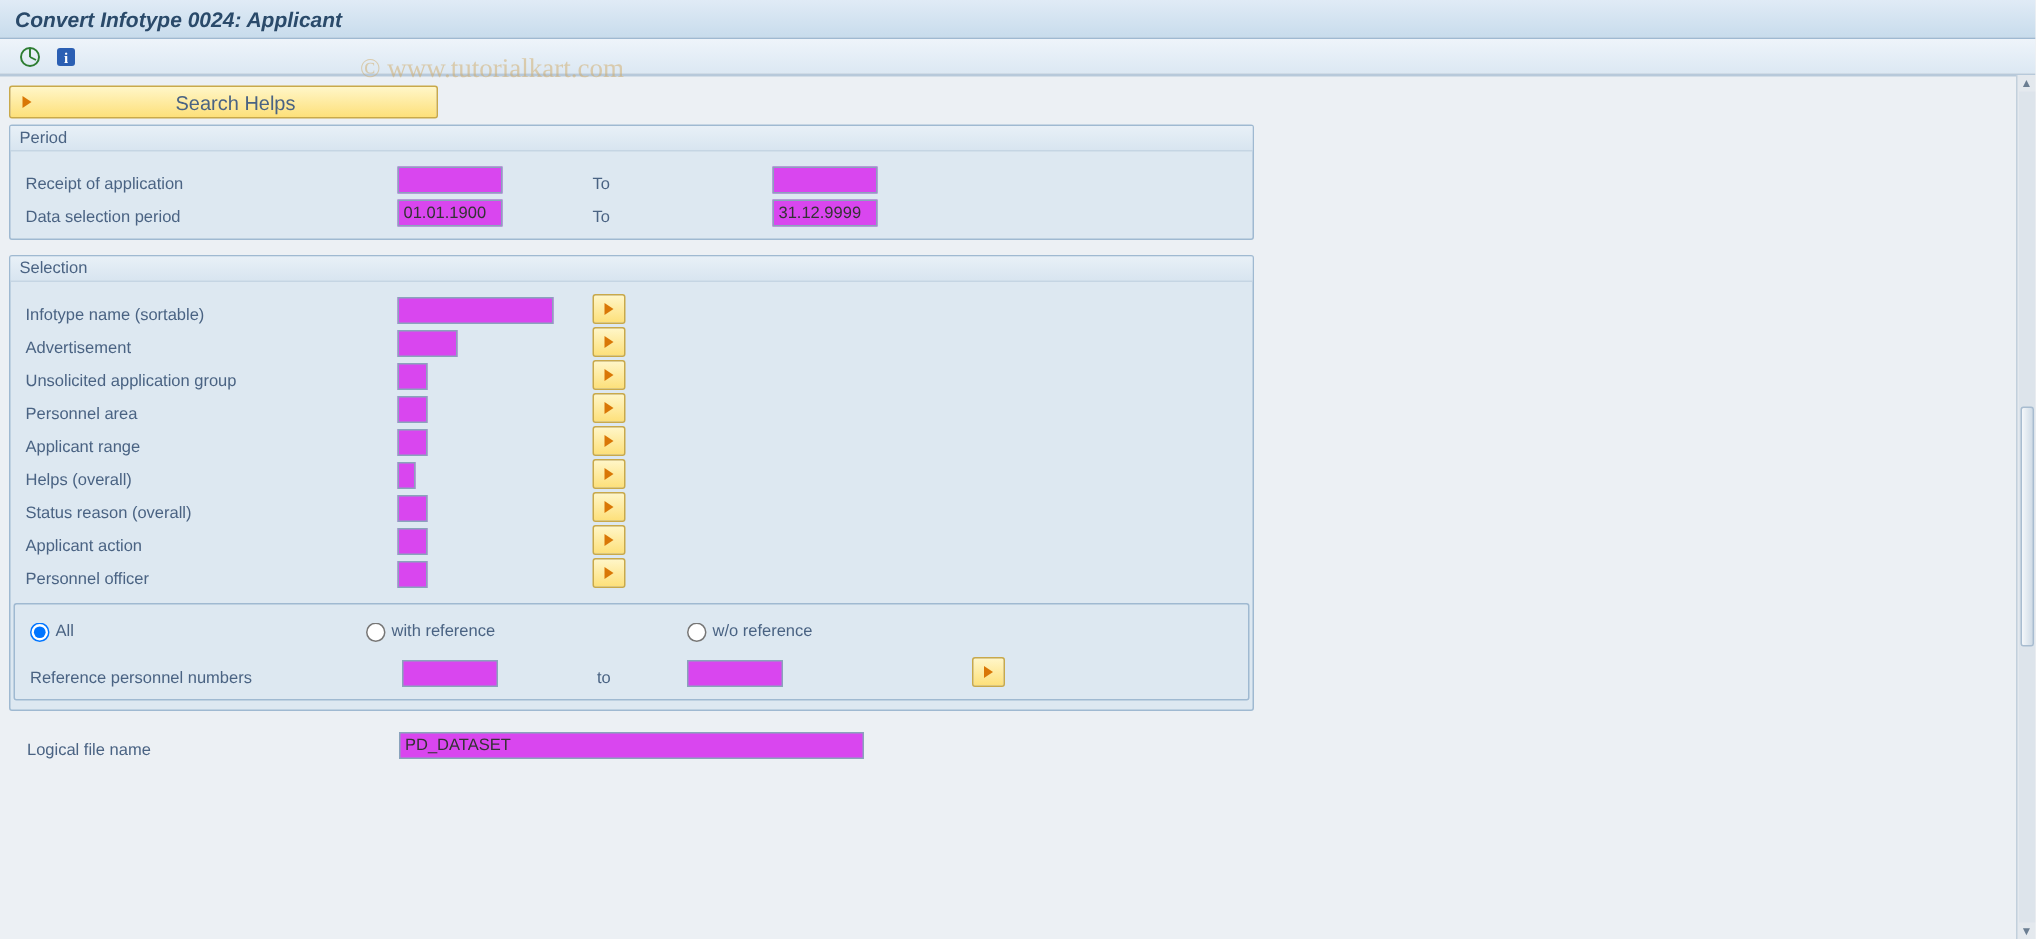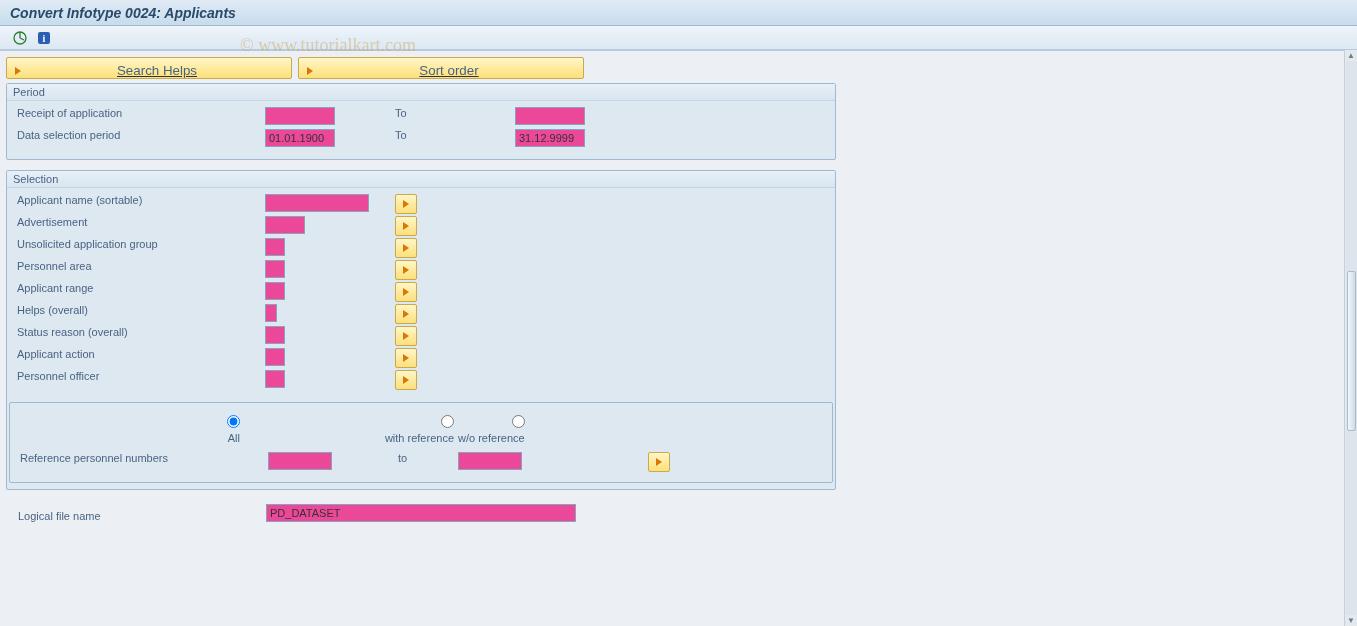--- a/index.html
+++ b/index.html
@@ -68,27 +68,26 @@
       display: flex;
       gap: 6px;
       margin-bottom: 4px;
     }
     .gold-btn {
       background: linear-gradient(to bottom, #fff6c8, #fde07a);
       border: 1px solid #c9a94a;
       height: 22px;
       padding: 0 10px 0 4px;
       display: flex;
-      align-items: flex-end;
+      align-items: center;
       gap: 6px;
       cursor: pointer;
       min-width: 140px;
       color: #333;
       border-radius: 2px;
-      text-decoration: underline;
     }
     .gold-btn .arr {
       width: 14px; height: 14px;
       display: inline-flex; align-items: center; justify-content: center;
     }
     .gold-btn span.lbl { flex:1; text-align:center; }
     .arrow-btn {
       width: 22px; height: 20px;
       background: linear-gradient(to bottom, #fff6c8, #fde07a);
       border: 1px solid #c9a94a;
@@ -108,32 +107,32 @@
       color: #4a6383;
       font-size: 11px;
       border-bottom: 1px solid #c5d5e3;
       background: linear-gradient(to bottom,#e8f0f7,#d8e5f0);
     }
     .group-body {
       padding: 6px 8px 8px 8px;
     }
     .row {
       display: flex;
-      align-items: flex-start;
+      align-items: flex-end;
       height: 22px;
       gap: 0;
     }
     .lbl {
       width: 250px;
       color: #4a6383;
       padding-left: 2px;
     }
     input[type=text].sap {
       border: 1px solid #8aa3bc;
-      background: #ec4899;
+      background: #d946ef;
       height: 18px;
       padding: 0 3px;
       font-size: 11px;
       color: #333;
     }
     .w56 { width: 56px; }
     .w20 { width: 20px; }
     .w12 { width: 12px; }
     .w104 { width: 104px; }
     .w40 { width: 40px; }
@@ -149,23 +148,22 @@
     .selrow .sap-input-cell { width: 110px; display:flex; }
     .selrow .lbl { width: 250px; }
     .sel-spacer { flex: 0 0 20px; }
     .radio-row {
       display:flex;
       align-items:center;
       gap: 4px;
       margin: 6px 0 8px 2px;
     }
     .radio-opt {
-      display:flex; align-items:flex-end; gap:4px;
+      display:flex; align-items:flex-start; gap:4px;
       color:#4a6383;
-      flex-direction:column;
     }
     .radio-opt.first { width: 220px; }
     .radio-opt.second { width: 210px; }
     input[type=radio] { margin: 0; }
     .outer-row {
       display:flex; align-items:flex-end;
       padding: 4px 6px 0 10px;
     }
     .outer-row .lbl { width: 250px; color:#4a6383; }
     .vscroll {
@@ -203,21 +201,21 @@
     .nested-group {
       margin: 2px 2px 6px 2px;
       width: auto;
     }
     .field-slot { width: 130px; display:flex; }
   </style>
 </head>
 <body>
 
 <div class="title-bar">
-  <span class="title">Convert Infotype 0024: Applicants</span>
+  <span class="title">Convert Infotype 0024: Applicant</span>
 </div>
 
 <div class="toolbar-row">
   <span class="icon-btn exec-icon">
     <svg width="16" height="16" viewBox="0 0 16 16">
         <circle cx="8" cy="8" r="6" fill="none" stroke="#2e7d32" stroke-width="1.3"></circle>
         <line x1="8" y1="2" x2="8" y2="8" stroke="#2e7d32" stroke-width="1.3"></line>
         <line x1="8" y1="8" x2="12" y2="10" stroke="#2e7d32" stroke-width="1.3"></line>
       </svg>
   </span>
@@ -236,28 +234,20 @@
 
     <div class="btn-row">
       <button class="gold-btn">
         <span class="arr">
             <svg width="10" height="10" viewBox="0 0 10 10">
               <path d="M2 1 L8 5 L2 9 Z" fill="#d97706"></path>
             </svg>
           </span>
         <span class="lbl">Search Helps</span>
       </button>
-      <button class="gold-btn">
-        <span class="arr">
-            <svg width="10" height="10" viewBox="0 0 10 10">
-              <path d="M2 1 L8 5 L2 9 Z" fill="#d97706"></path>
-            </svg>
-          </span>
-        <span class="lbl">Sort order</span>
-      </button>
     </div>
 
     <div class="group">
       <div class="group-title">Period</div>
       <div class="group-body">
         <div class="row">
           <span class="lbl">Receipt of application</span>
           <span class="field-slot">
               <input type="text" class="sap w70" value="" style="">
             </span>
@@ -276,21 +266,21 @@
               <input type="text" class="sap w70" value="31.12.9999" style="">
             </span>
         </div>
       </div>
     </div>
 
     <div class="group">
       <div class="group-title">Selection</div>
       <div class="group-body" id="sel-body">
           <div class="row selrow">
-            <span class="lbl">Applicant name (sortable)</span>
+            <span class="lbl">Infotype name (sortable)</span>
             <span class="sap-input-cell">
               <input type="text" class="sap w104" style="">
             </span>
             <span class="sel-spacer"></span>
             <span class="arrow-btn">
               <svg width="10" height="10" viewBox="0 0 10 10">
                 <path d="M2 1 L8 5 L2 9 Z" fill="#d97706"></path>
               </svg>
             </span>
           </div>

